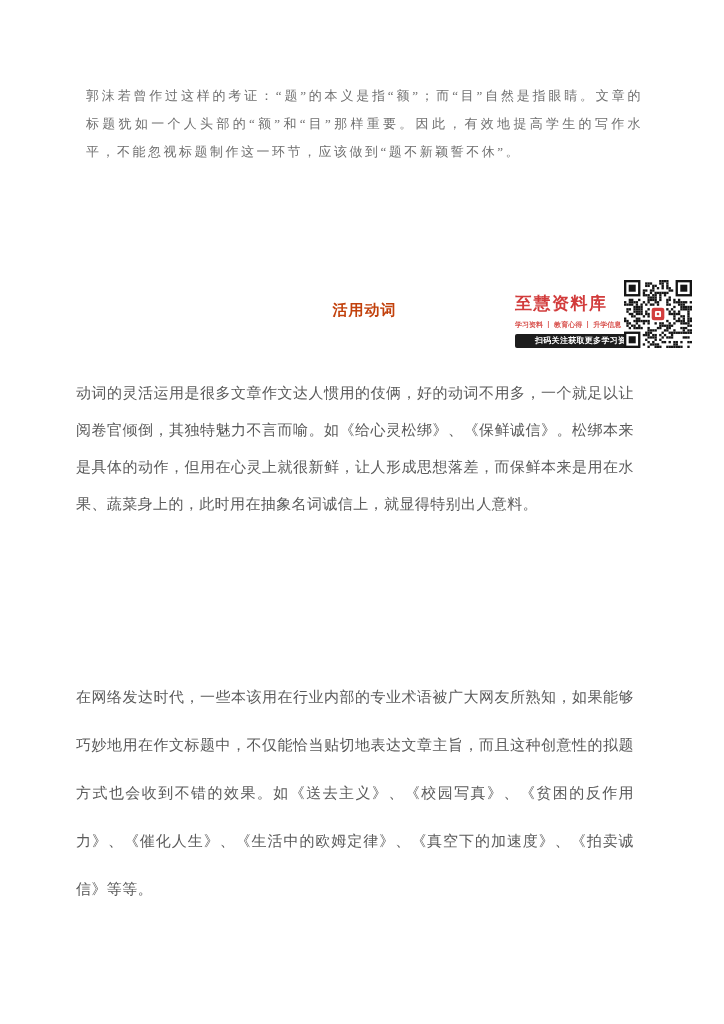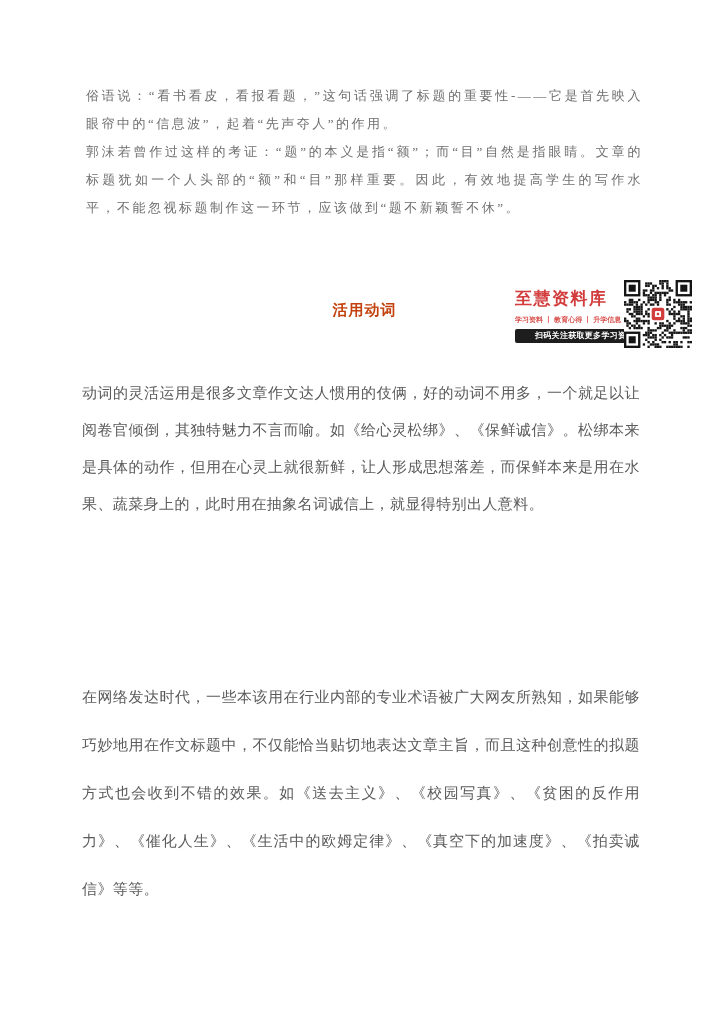--- a/index.html
+++ b/index.html
@@ -27,31 +27,31 @@
     position:absolute;left:86px;width:557px;
     text-align:center;
     font-size:15px;font-weight:bold;color:#c2410c;
     letter-spacing:1px;line-height:16px;
   }
   #heading-verbs{top:302px;}
   #heading-terms{top:602px;}
 
   
   .body-para{
-    position:absolute;left:82px;width:558px;
+    position:absolute;left:76px;width:558px;
     font-size:15px;color:#5a5a5a;
     letter-spacing:0.4px;text-align:justify;
   }
   #body-verbs{top:374px;line-height:37px;}
   #body-terms{top:673px;line-height:48px;}
 
   
   .brand{
     position:absolute;left:515px;top:278px;width:177px;height:70px;
-    display:flex;flex-direction:row;align-items:center;
+    display:flex;flex-direction:row;align-items:flex-end;
   }
   .brand-left{
     width:106px;display:flex;flex-direction:column;align-items:flex-start;
     padding-top:5px;
   }
   .brand-title{
     font-size:17px;font-weight:bold;color:#d23c3c;
     letter-spacing:1.5px;line-height:21px;white-space:nowrap;
   }
   .brand-subtitle{
@@ -69,21 +69,20 @@
   }
   .brand-qr{width:68px;height:68px;margin-left:3px;margin-top:2px;}
   .brand-qr svg{width:68px;height:68px;display:block;}
 </style>
 </head>
 <body>
 
 <div class="page">
 
   <div class="intro">
-    <p>俗语说：“看书看皮，看报看题，”这句话强调了标题的重要性-——它是首先映入眼帘中的“信息波”，起着“先声夺人”的作用。</p>
     <p>郭沫若曾作过这样的考证：“题”的本义是指“额”；而“目”自然是指眼睛。文章的标题犹如一个人头部的“额”和“目”那样重要。因此，有效地提高学生的写作水平，不能忽视标题制作这一环节，应该做到“题不新颖誓不休”。</p>
   </div>
 
   <div class="sec-heading" id="heading-verbs">活用动词</div>
 
   <div class="brand">
     <div class="brand-left">
       <div class="brand-title">至慧资料库</div>
       <div class="brand-subtitle">学习资料 丨 教育心得 丨 升学信息</div>
       <div class="brand-banner">扫码关注获取更多学习资料</div>

